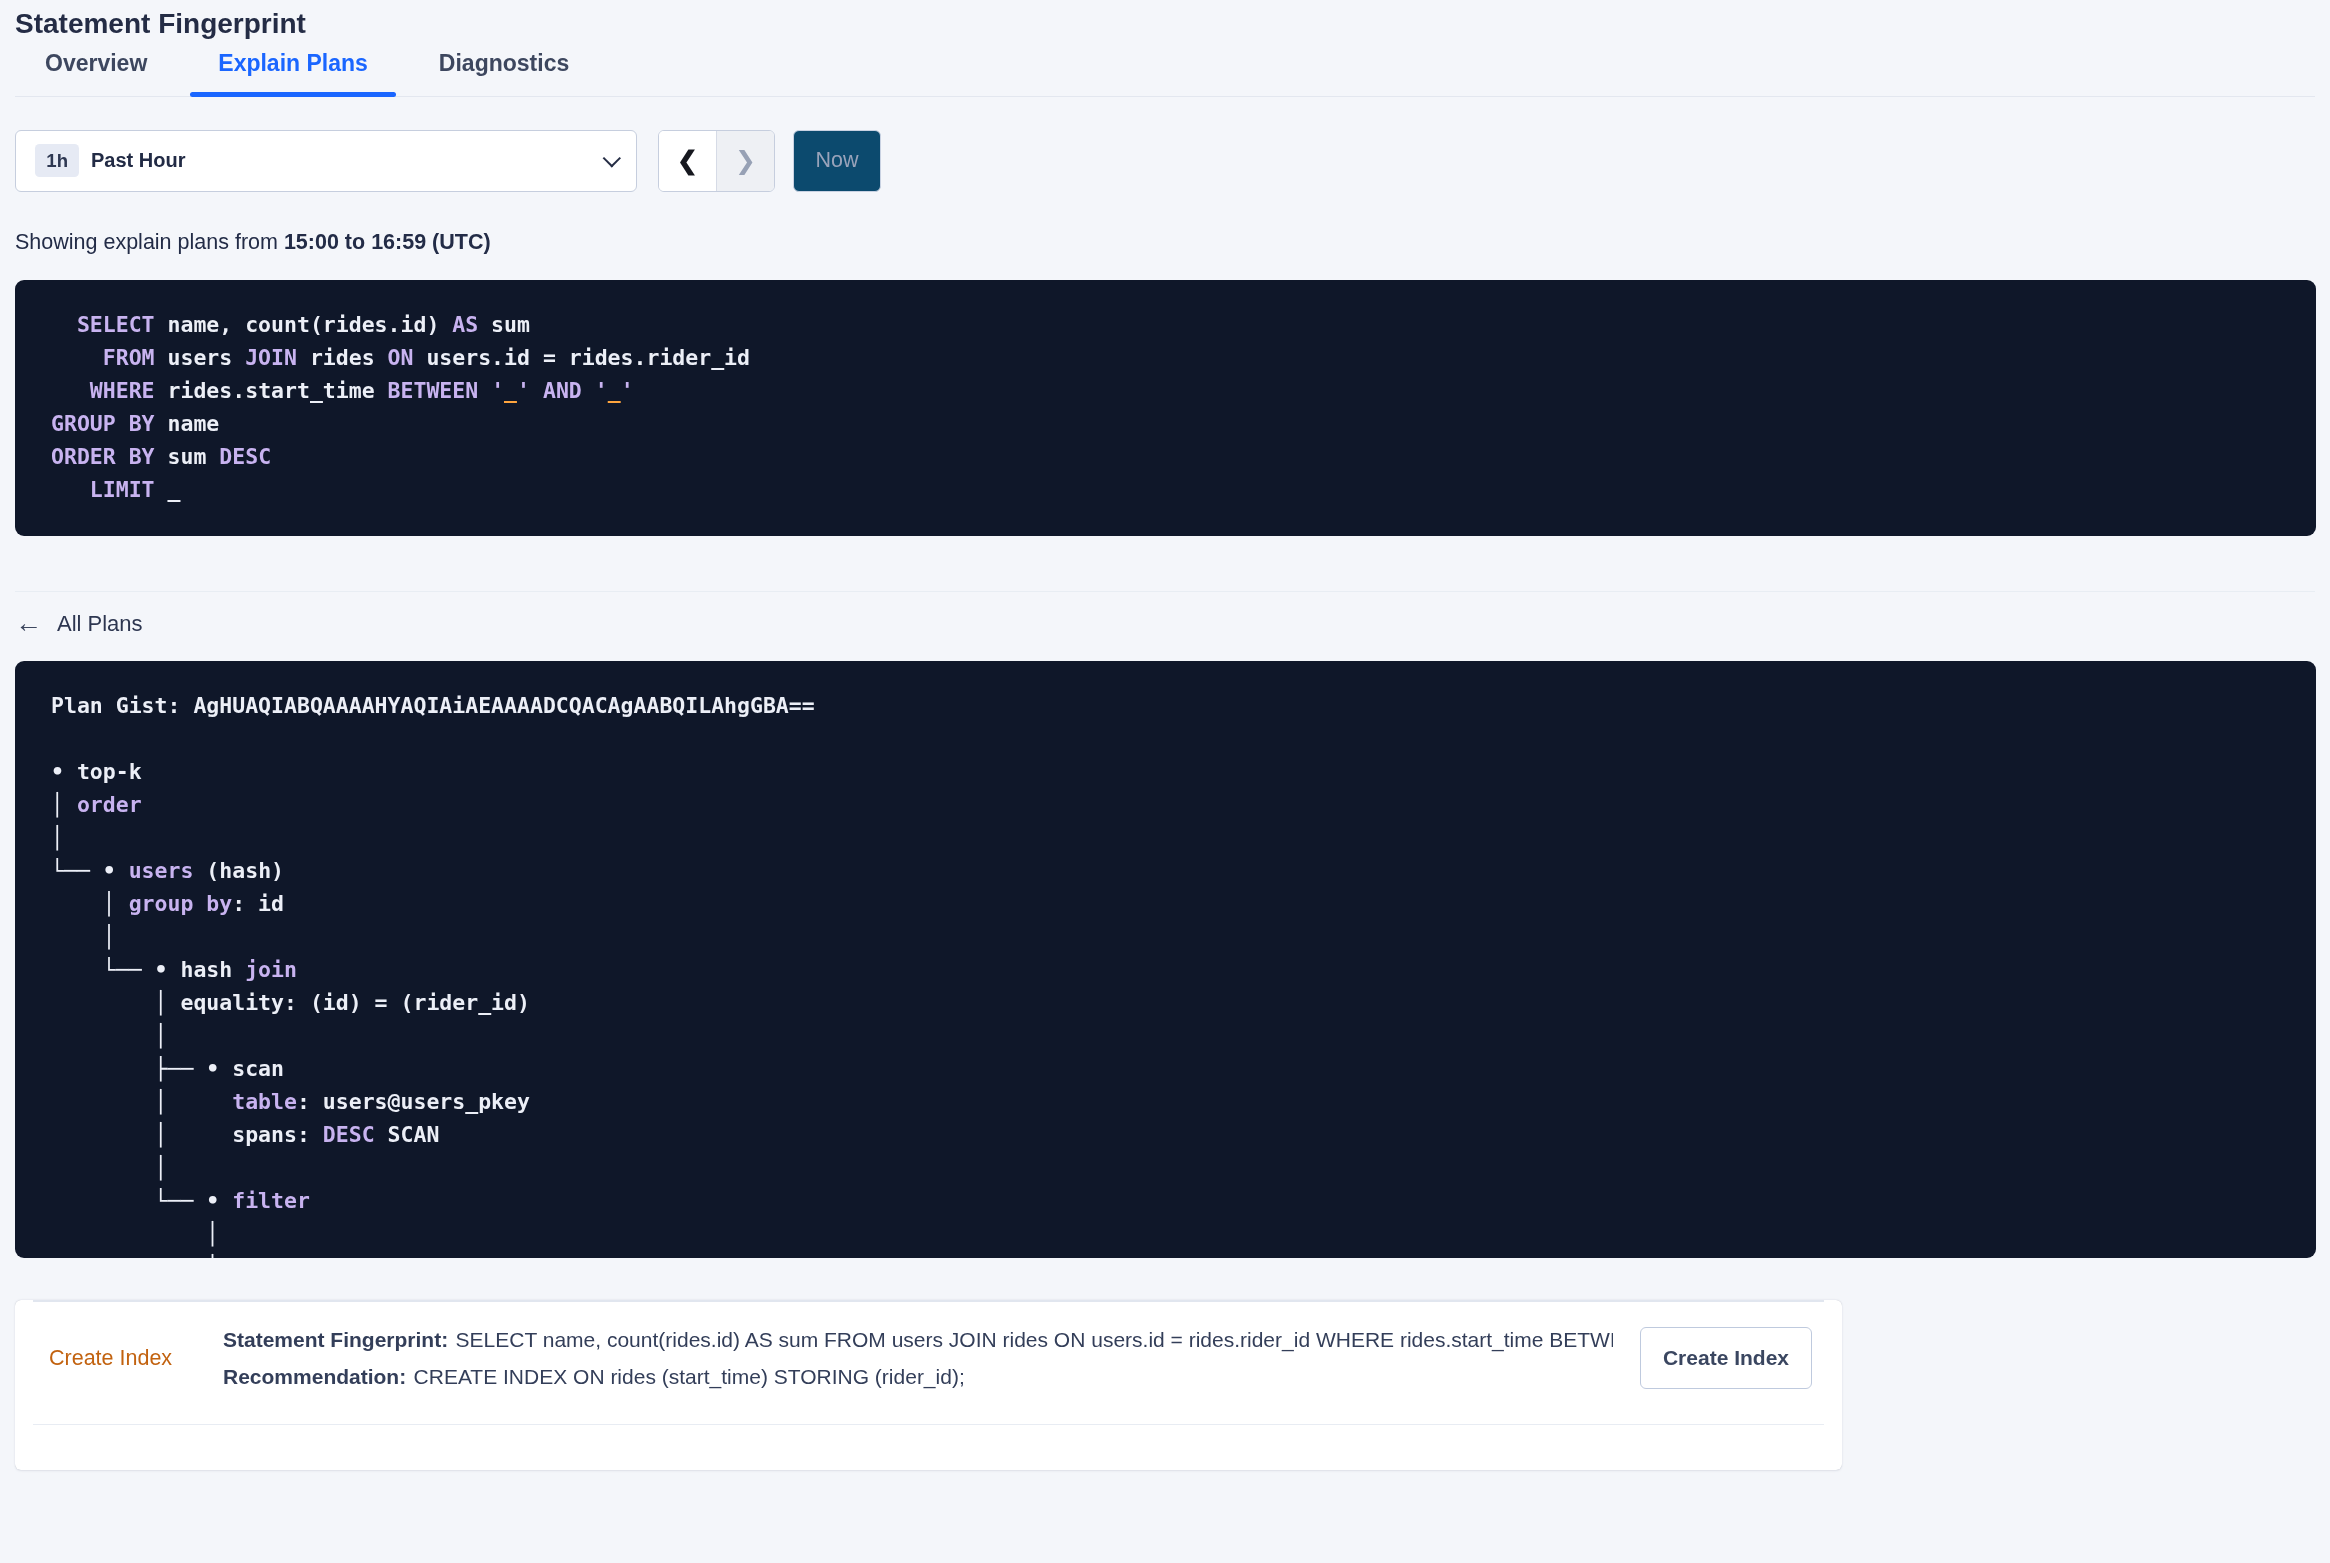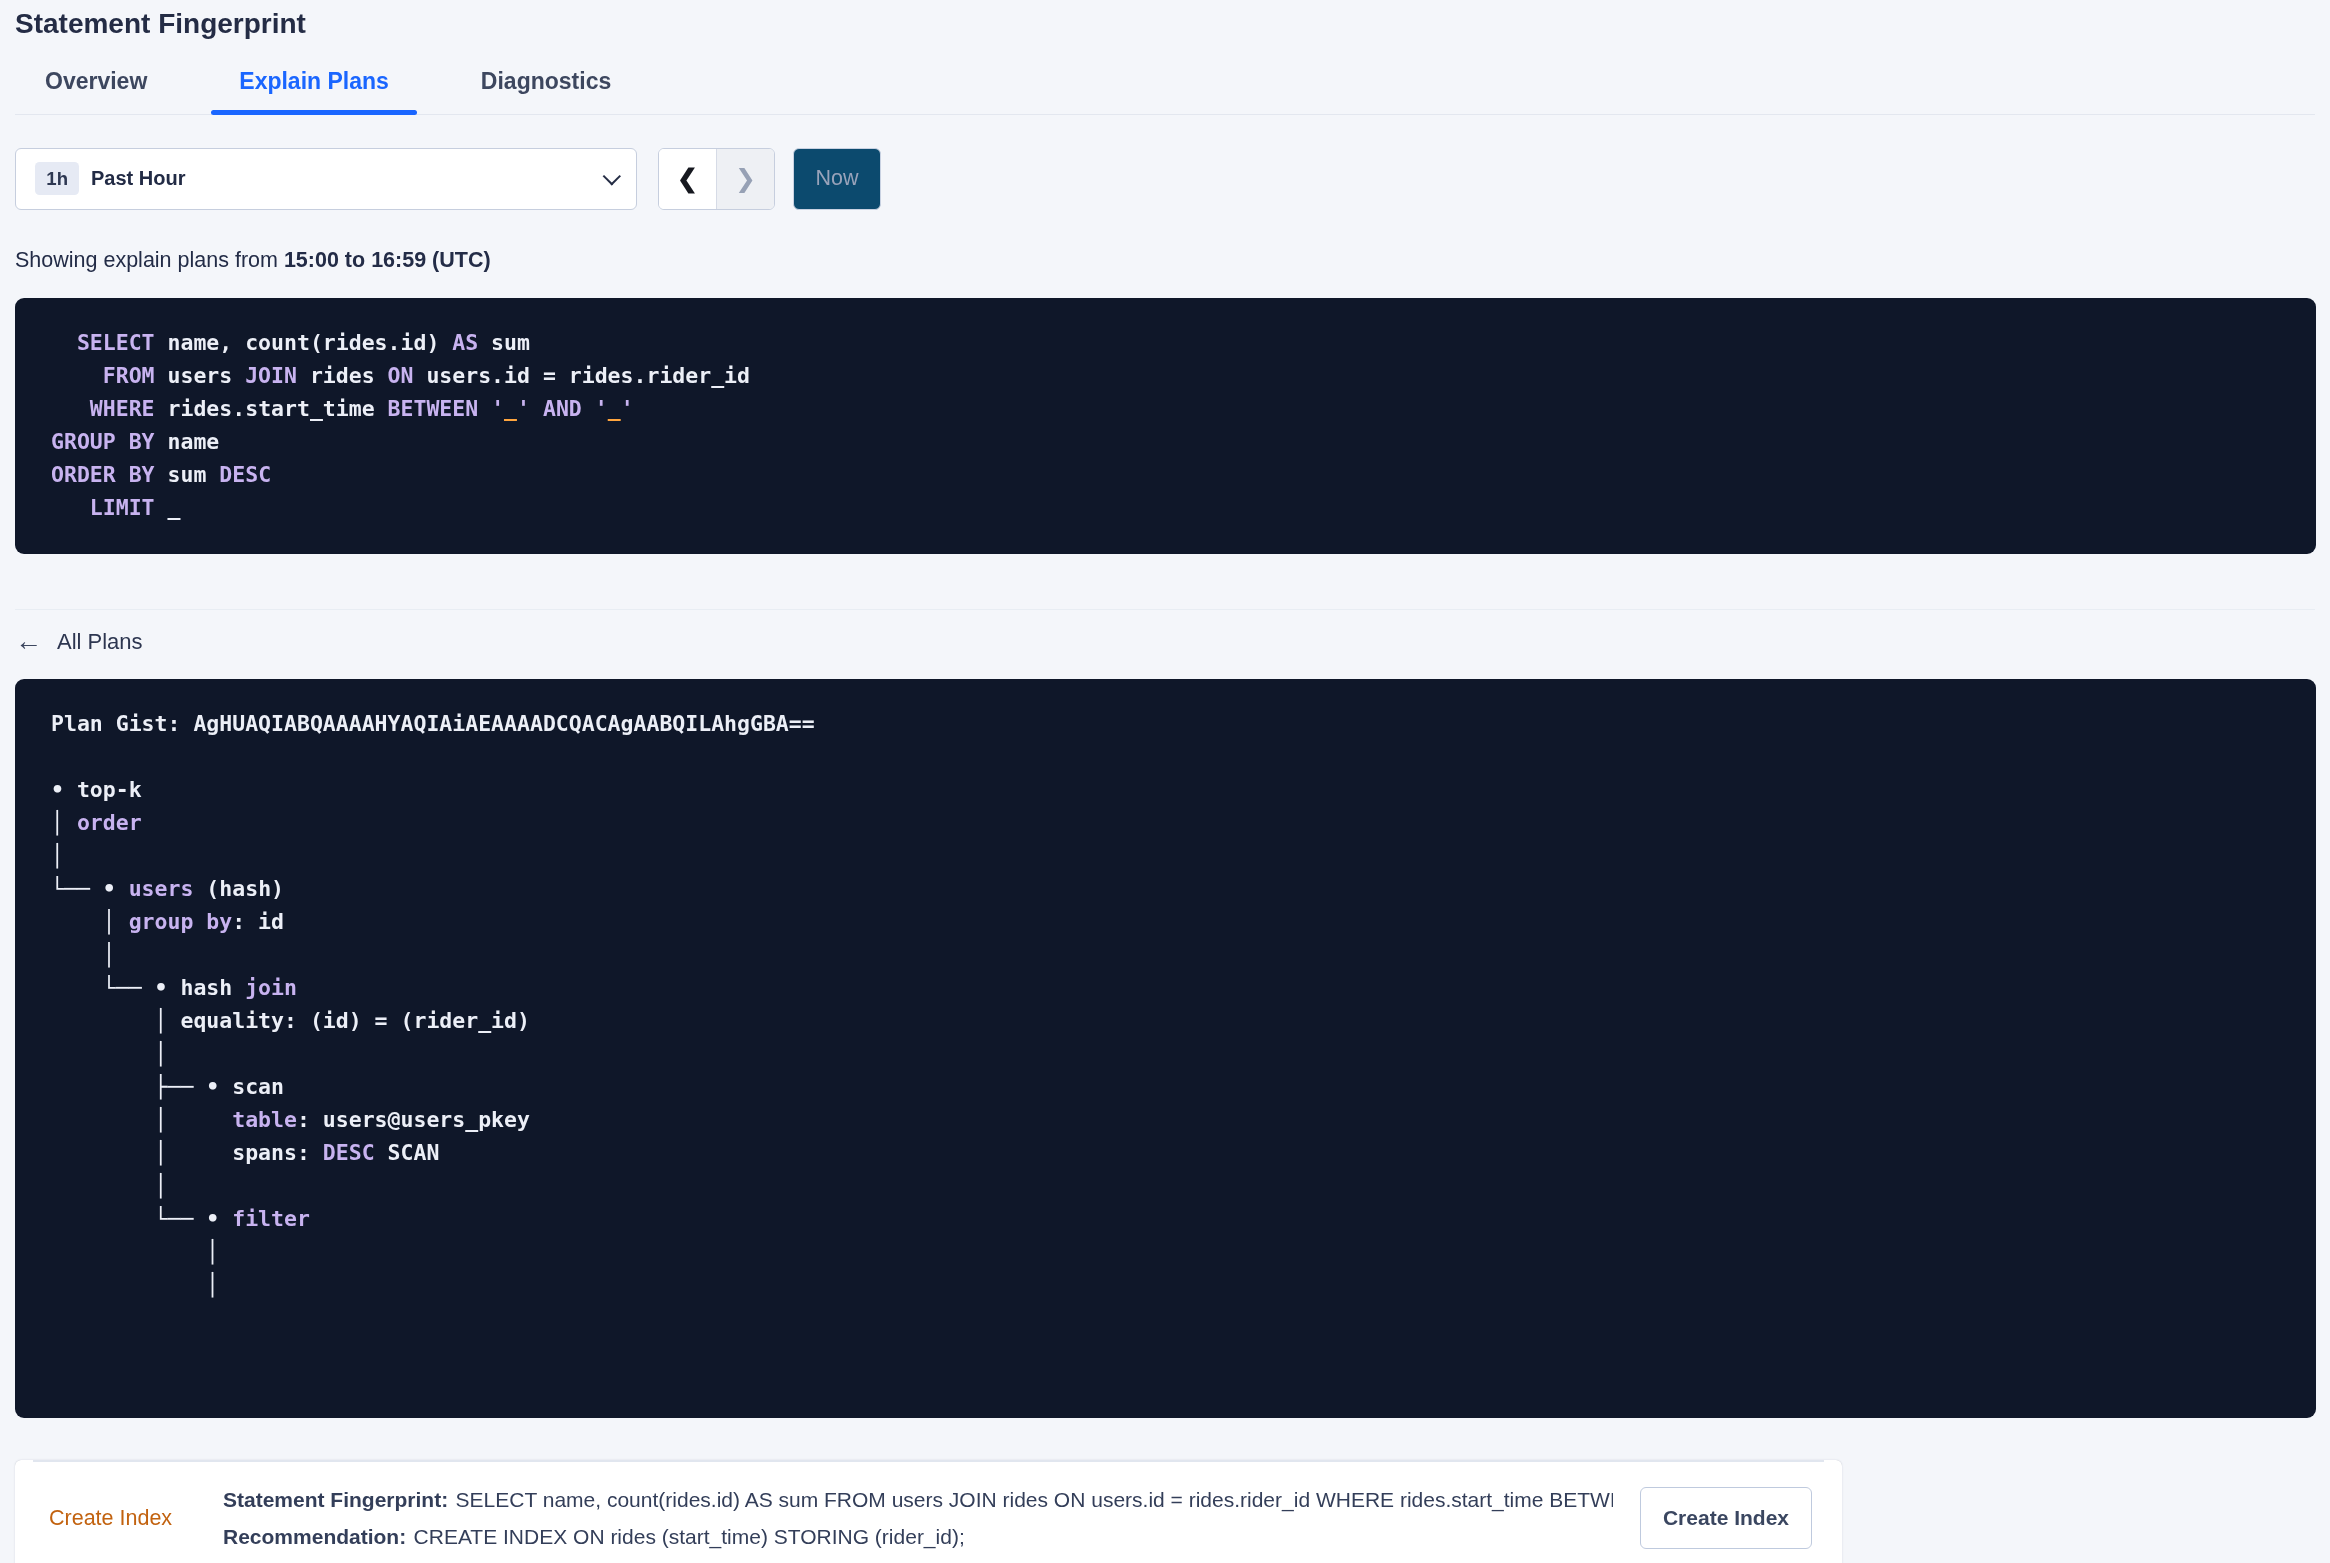--- a/index.html
+++ b/index.html
@@ -8,21 +8,21 @@
     background: var(--page-bg, #f4f6fa);
     font-family: "Liberation Sans", sans-serif;
     color: var(--heading, #242c45);
   }
   .page { padding: 0 15px; position: relative; }
 
   
   .page-title { margin-top: 4.5px; font-size: 28px; line-height: 37px; font-weight: 700; color: var(--heading, #242c45); }
 
   
-  .tabs { margin-top: 25px; display: flex; column-gap: 92px; padding-left: 30px; border-bottom: 1.5px solid #e3e7ef; }
+  .tabs { margin-top: 7px; display: flex; column-gap: 71px; padding-left: 30px; border-bottom: 1.5px solid #e3e7ef; }
   .tab { position: relative; font-size: 23px; line-height: 28px; font-weight: 600; color: #3d475f; padding-bottom: 19.3px; cursor: pointer; }
   .tab.active { color: var(--tab-active, #1a66ff); }
   .tab.active::after { content:""; position:absolute; left:-28px; right:-28px; bottom:-1.5px; height:5.2px; border-radius:3px; background: var(--tab-active, #1a66ff); }
 
   
   .time-controls { margin-top: 33px; display: flex; height: 62px; }
   .time-dropdown { width: 622px; background: #fff; border: 1.5px solid #c6cede; border-radius: 6px; display: flex; align-items: center; padding: 0 19.3px; cursor: pointer; }
   .time-badge { background: #e6eaf4; border-radius: 4.5px; font-weight: 700; font-size: 18.6px; line-height: 18.6px; padding: 7.4px 11px; color: #2e3852; }
   .time-label { margin-left: 12px; font-size: 20px; font-weight: 600; color: #222b45; flex: 1; }
   .chev-down { width: 13.4px; height: 13.4px; border-right: 2.2px solid #242c44; border-bottom: 2.2px solid #242c44; transform: rotate(45deg) translateY(-3px); }
@@ -48,21 +48,21 @@
   }
   .tok-kw { color: var(--keyword, #c8b3f0); }
   .tok-lit { color: var(--literal, #ffa53e); }
   .tok-pl { color: inherit; }
 
   .section-divider { margin-top: 55px; height: 1.5px; background: #e8edf3; }
 
   .all-plans { margin-top: 18px; display: flex; align-items: center; gap: 15px; width: max-content; font-size: 22px; color: #2d3650; cursor: pointer; text-decoration: none; }
   .back-arrow { font-size: 27px; line-height: 27px; color: #3d475f; }
 
-  .gist-panel { height: 739px; overflow: hidden; padding-bottom: 0; }
+  .gist-panel { height: 597px; overflow: hidden; padding-bottom: 0; }
   .gist-line { margin-bottom: 33px; }
 
   
   .insights-card { margin-top: 42px; width: 1827px; background: #fff; border-radius: 6px; box-shadow: 0 0.7px 2.2px rgba(40,50,80,.10), 0 0 0.7px rgba(40,50,80,.25); padding-bottom: 45px; }
   .tbl-header { position: relative; display: flex; align-items: flex-start; padding: 27px 34px 18px; }
   .th { font-size: 21px; line-height: 25px; font-weight: 700; color: #414d6b; padding-bottom: 9px; border-bottom: 1.5px dashed #9aa4ba; cursor: pointer; }
   .col-insights { width: 174px; flex: none; display: flex; align-items: flex-start; }
   .sort { display: inline-flex; flex-direction: column; row-gap: 5.2px; margin: 3px 0 0 31px; cursor: pointer; }
   .sort .tri-up { width: 0; height: 0; border-left: 8.2px solid transparent; border-right: 8.2px solid transparent; border-bottom: 9.7px solid var(--sort-inactive, #c5cddf); }
   .sort .tri-down { width: 0; height: 0; border-left: 8.2px solid transparent; border-right: 8.2px solid transparent; border-top: 9.7px solid var(--sort-inactive, #c5cddf); }

